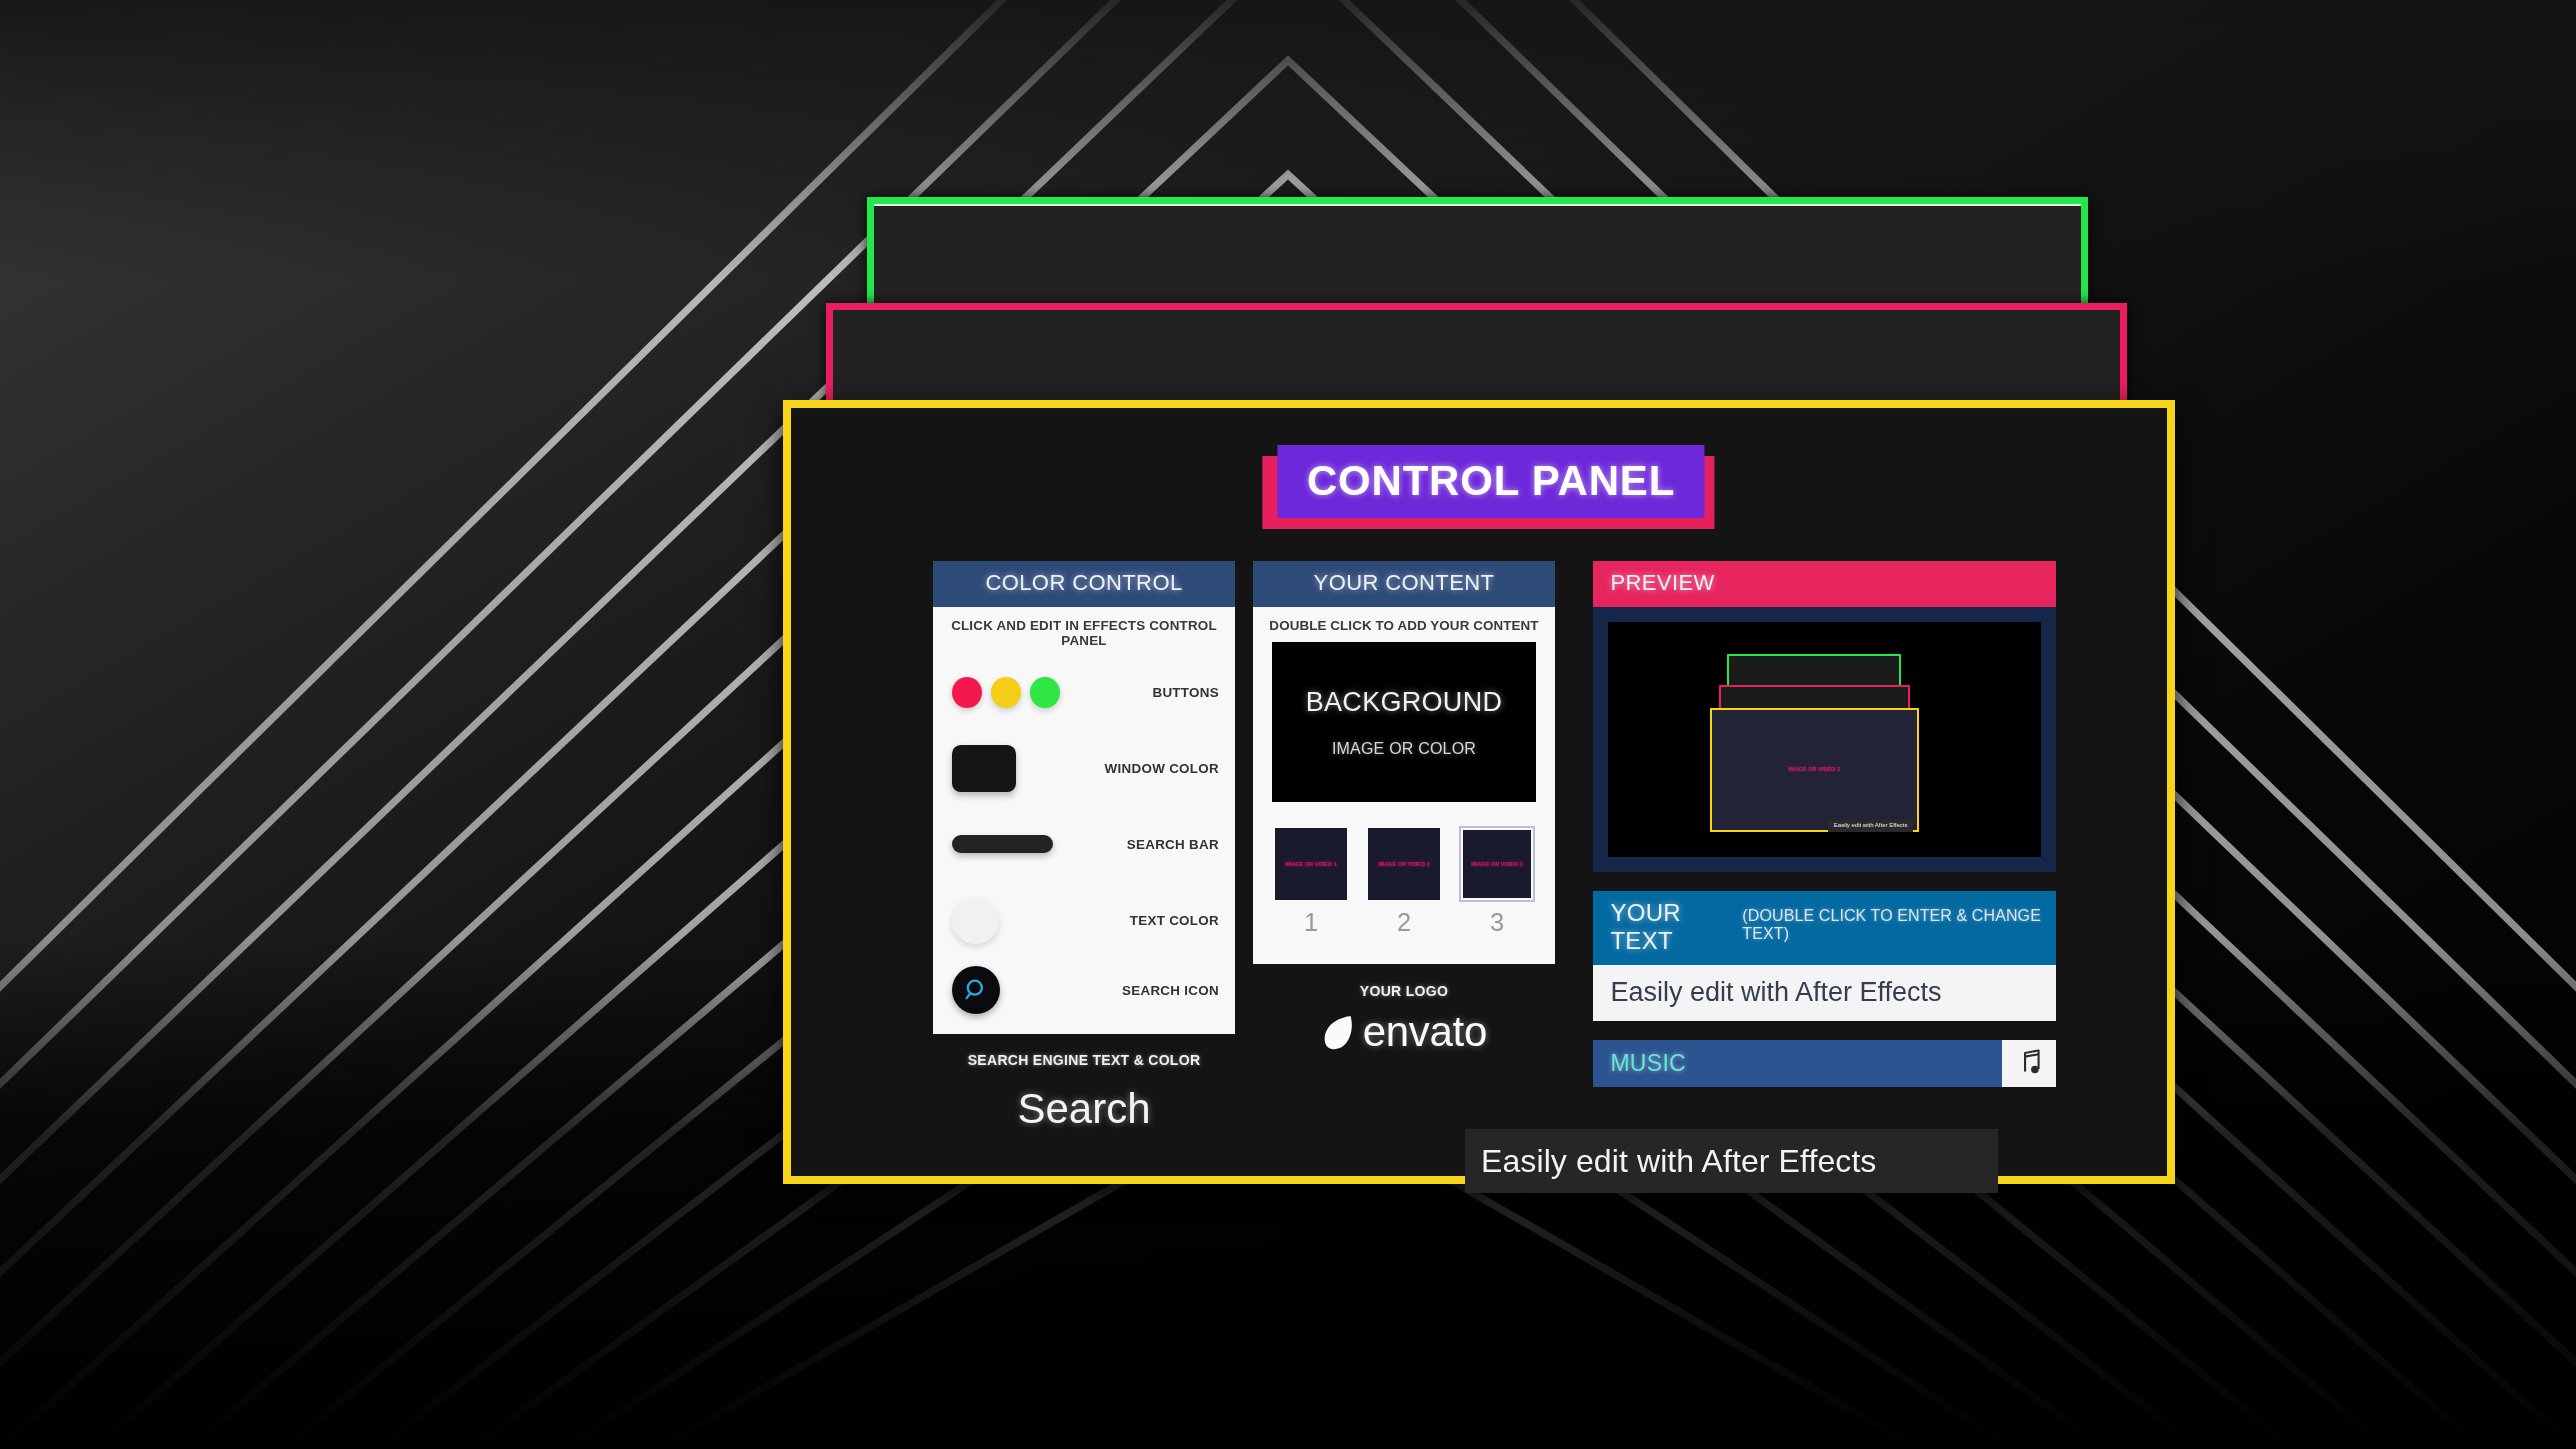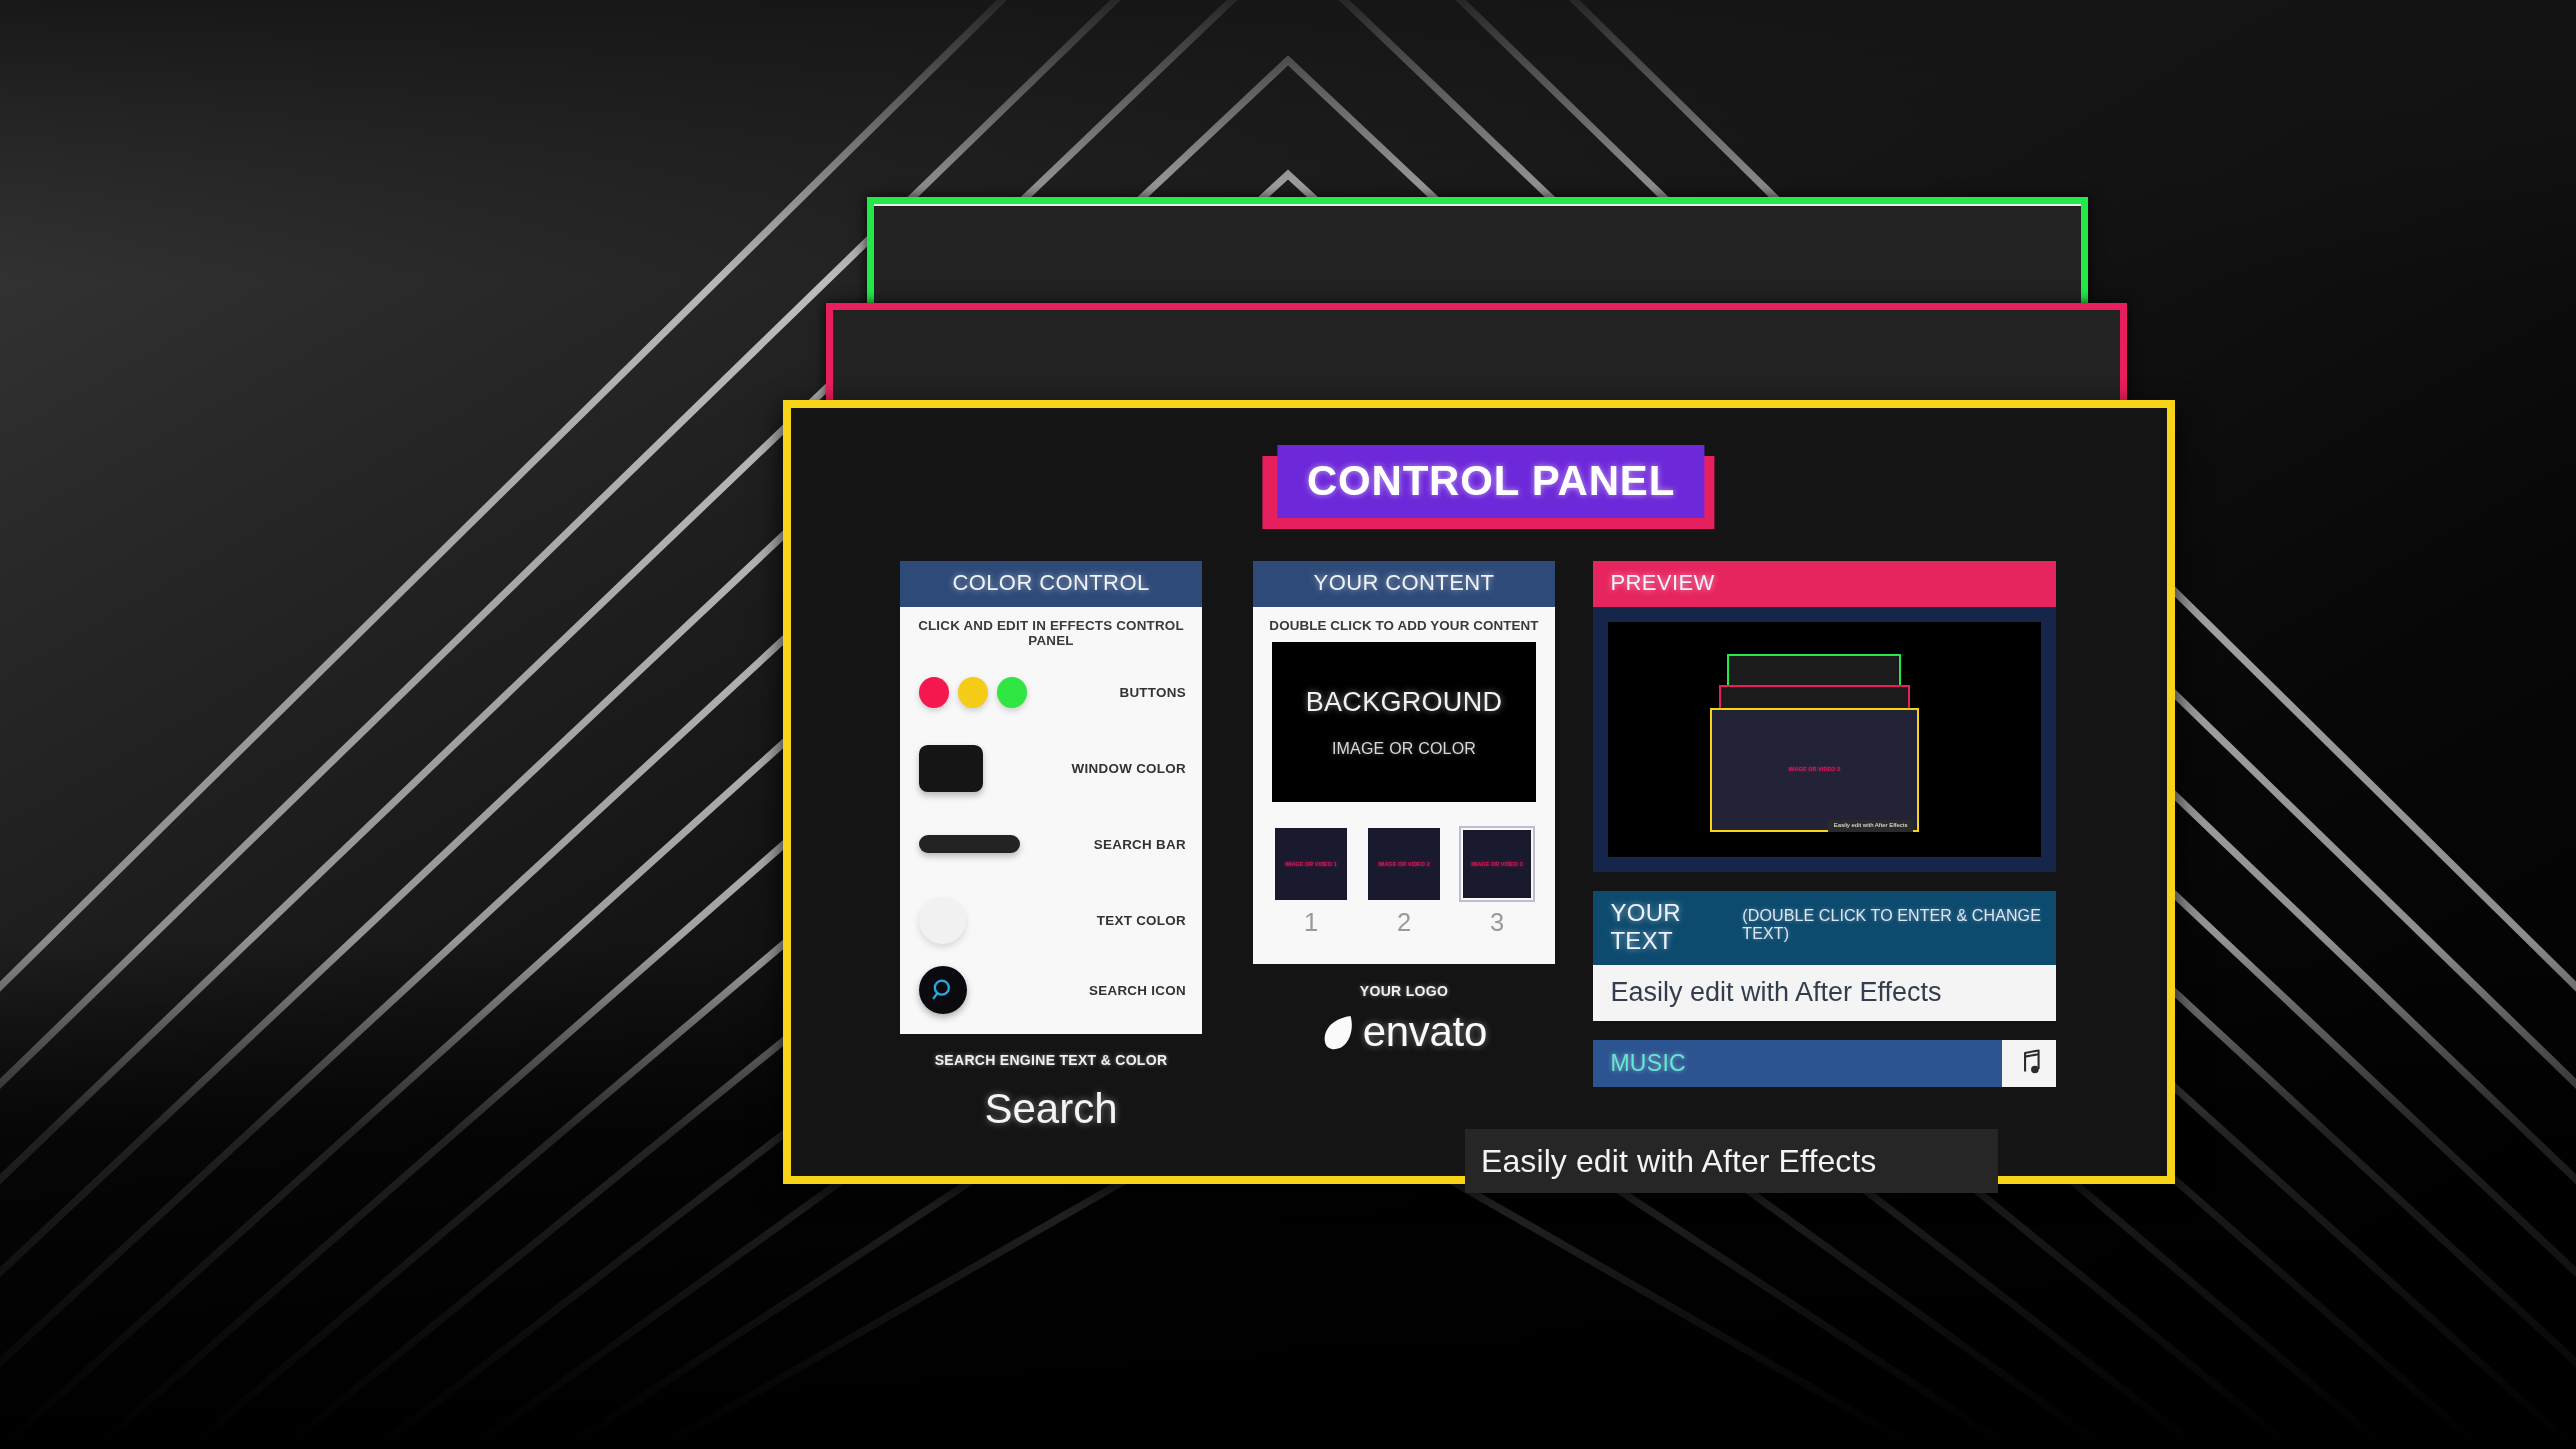--- a/index.html
+++ b/index.html
@@ -37,21 +37,21 @@
 
   
   #cols { position:absolute; left:0; top:153px; width:100%; height:604px; }
 
   .pheader { background:#2e4a78; color:#eef3fb; text-align:center;
     font-size:22px; letter-spacing:0.4px; padding:9.4px 0 10.7px;
     text-shadow:0 0 6px rgba(255,255,255,.6); }
   .pheader-pink { background:#e6245e; text-align:left; padding-left:17.4px; }
 
   
-  #col-color { position:absolute; left:109px; top:0; width:302px; }
+  #col-color { position:absolute; left:142px; top:0; width:302px; }
   #color-card { background:#f8f8f8; }
   #color-sub { text-align:center; color:#3a3a3a; font-size:13.4px; font-weight:bold;
      letter-spacing:0.2px; padding:10.7px 0 6.7px; }
   .crow { display:flex; align-items:center; height:76px; padding:0 0 0 19px; }
   .cswatch { width:117px; display:flex; align-items:center; }
   .clabel { flex:1; text-align:right; padding-right:16px; color:#333; font-size:13.4px;
      font-weight:bold; letter-spacing:0.3px; }
   .dot { width:31px; height:31px; border-radius:50%; margin-right:9.4px;
      box-shadow:0 2.7px 6px rgba(0,0,0,.18); }
   #sw-window { width:64px; height:47px; background:#151515; border-radius:8.7px;
@@ -106,21 +106,21 @@
      border-bottom:none; }
   #mini-yellow{ left:102px; top:86px; width:209px; height:124px; border:2.7px solid #f7d417;
      background:#232338; }
   #mini-label { position:absolute; left:0; right:0; top:56px; text-align:center;
      color:#d01a57; font-size:5.4px; font-weight:bold; letter-spacing:0.1px;
      text-shadow:0 0 2.7px rgba(220,30,95,.7); }
   #mini-caption { position:absolute; right:4px; bottom:-2px; background:#2a2a2a;
      color:#f2f2f2; font-size:6px; padding:2.7px 5.4px 3.4px; white-space:nowrap; }
 
   #text-card { margin-top:19px; }
-  #text-header { background:#0c4a6e; display:flex; align-items:baseline; padding:8.7px 0 10px 17.4px; }
+  #text-header { background:#0369a1; display:flex; align-items:baseline; padding:8.7px 0 10px 17.4px; }
   #text-header-title { color:#eef3fb; font-size:24px; letter-spacing:0.3px;
      text-shadow:0 0 6px rgba(255,255,255,.6); }
   #text-header-hint { color:#dce5f3; font-size:16px; font-weight:normal; margin-left:6.7px;
      letter-spacing:0.1px; text-shadow:0 0 4px rgba(255,255,255,.4); }
   #text-input { background:#f4f4f4; color:#333d4d; font-size:27px; padding:11.4px 0 13.4px 17.4px;
      white-space:nowrap; overflow:hidden; }
 
   #music-card { margin-top:19px; display:flex; }
   #music-bar { flex:1; background:#2b5490; color:#5eead4; font-size:23px;
      padding:9.4px 0 10.7px 17.4px; letter-spacing:0.3px; text-shadow:0 0 5.4px rgba(255,255,255,.5); }

